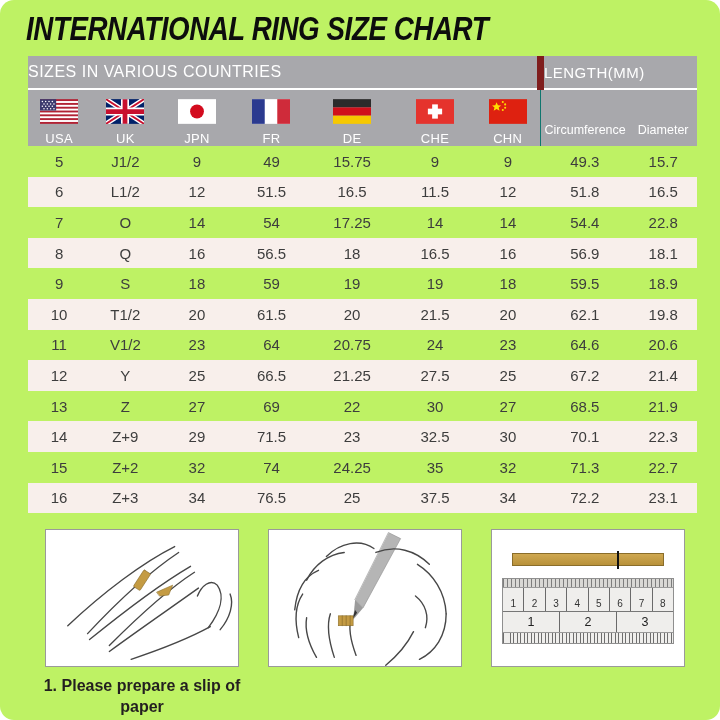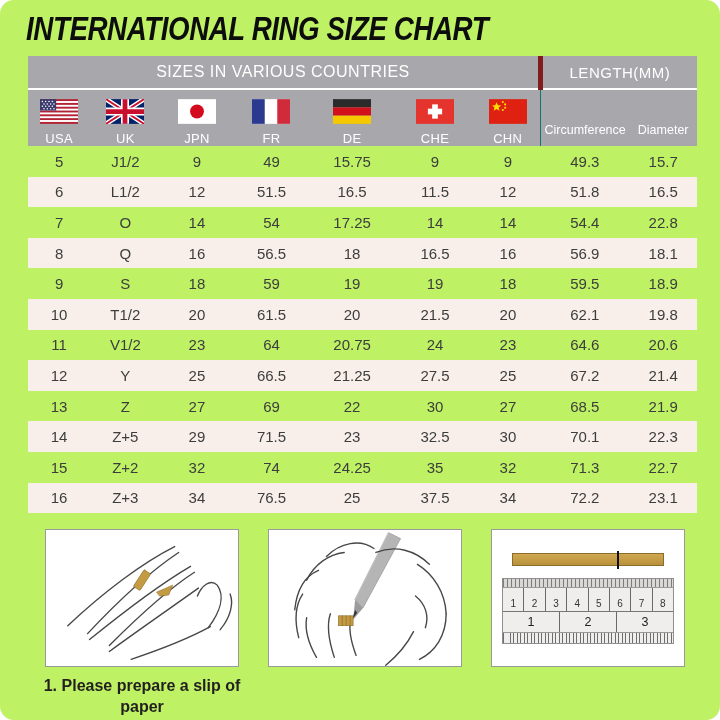--- a/index.html
+++ b/index.html
@@ -20,22 +20,22 @@
     table-layout:fixed; border-collapse:collapse;
     width:669px; margin-left:28px;
   }
   .ring-table col.c-usa{width:9.3%} .ring-table col.c-uk{width:10.5%}
   .ring-table col.c-jpn{width:10.9%} .ring-table col.c-fr{width:11.4%}
   .ring-table col.c-de{width:12.7%} .ring-table col.c-che{width:12.1%}
   .ring-table col.c-chn{width:9.7%} .ring-table col.c-circ{width:13.3%}
   .ring-table col.c-diam{width:10.1%}
 
   .ring-table thead th { background:#a8a8ac; color:#fff; font-weight:400; }
-  tr.group-row th { height:33px; font-size:16px; letter-spacing:0.5px; text-align:center; vertical-align:middle; }
-  tr.group-row th.gh-right { border-left:5px solid #7f1d1d; font-size:15px; }
+  tr.group-row th { height:33px; font-size:16px; letter-spacing:0.5px; text-align:left; vertical-align:middle; }
+  tr.group-row th.gh-right { border-left:7px solid #7f1d1d; font-size:15px; }
 
   tr.flag-row th { height:57px; border-top:2px solid #fff; vertical-align:bottom; }
   tr.flag-row th.len-first { border-left:1px solid #0f766e; }
   .colh-inner { display:flex; flex-direction:column; align-items:center; justify-content:flex-end; gap:7px; }
   .flag { width:38px; height:25px; display:block; line-height:0; }
   .flag svg { width:38px; height:25px; display:block; }
   .col-label { font-size:13px; color:#fff; letter-spacing:0.3px; }
   .len-label { font-size:12.5px; color:#fff; display:block; text-align:center; padding-bottom:9px; }
 
   .ring-table tbody td {
@@ -319,21 +319,21 @@
           <td>27</td>
           <td>69</td>
           <td>22</td>
           <td>30</td>
           <td>27</td>
           <td>68.5</td>
           <td>21.9</td>
         </tr>
         <tr class="alt">
           <td>14</td>
-          <td>Z+5</td>
+          <td>Z+9</td>
           <td>29</td>
           <td>71.5</td>
           <td>23</td>
           <td>32.5</td>
           <td>30</td>
           <td>70.1</td>
           <td>22.3</td>
         </tr>
         <tr>
           <td>15</td>

